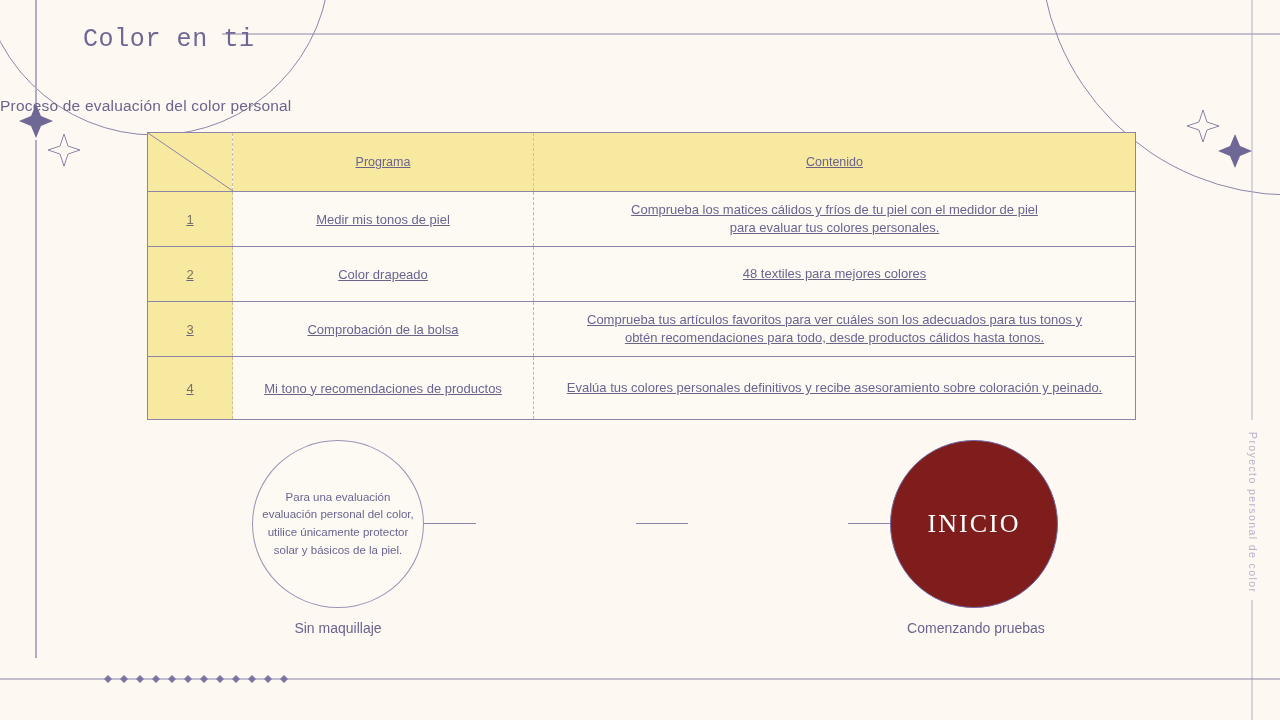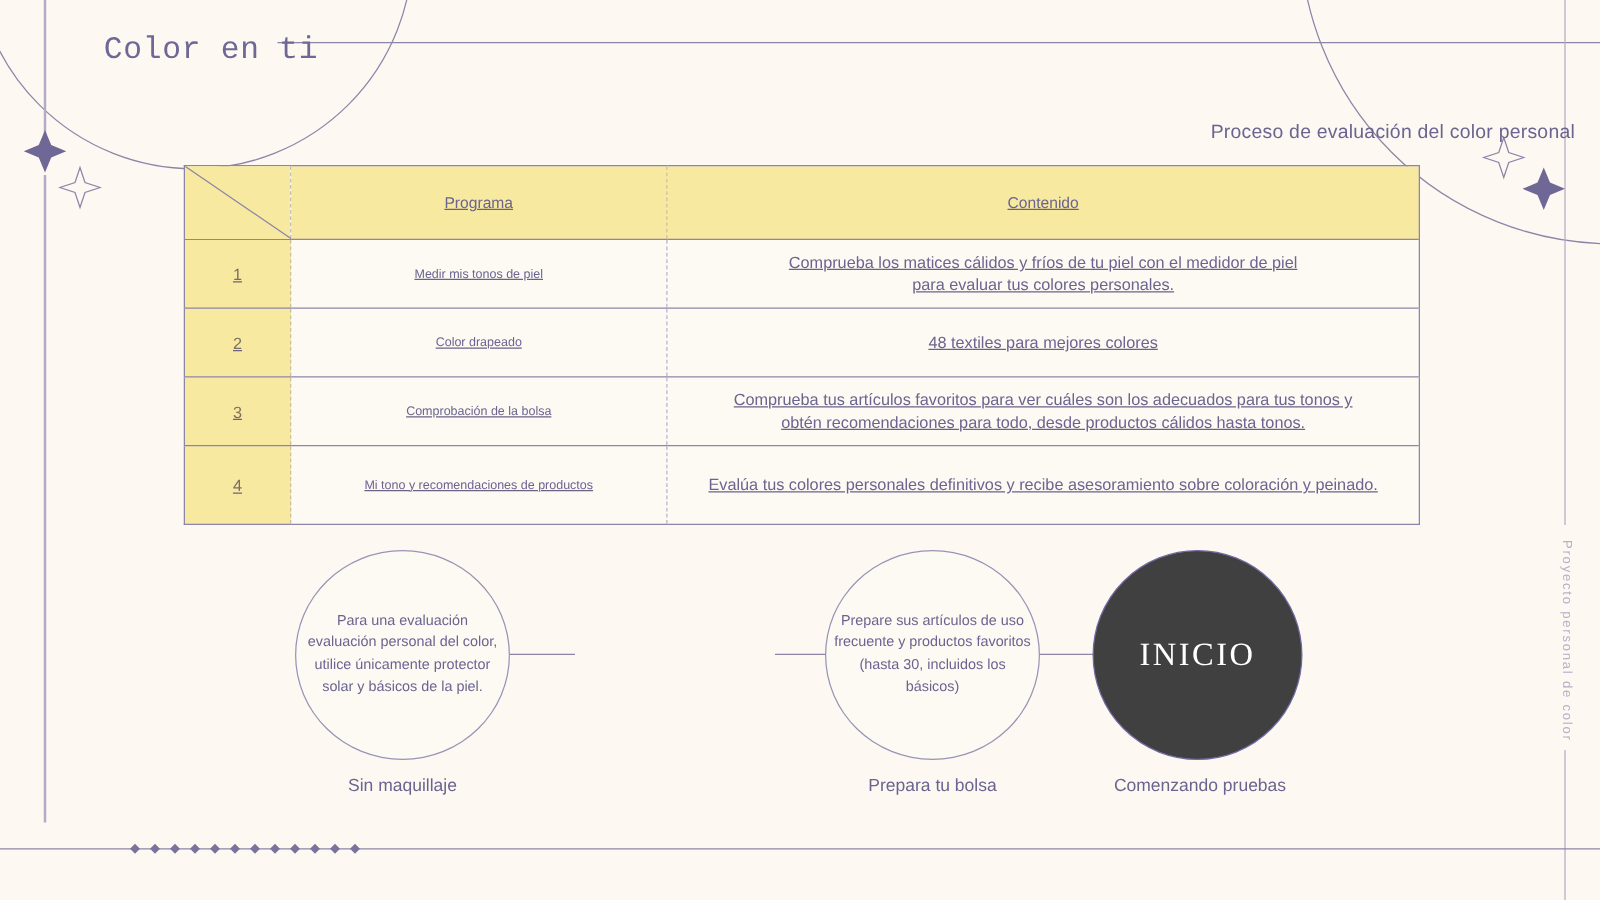--- a/index.html
+++ b/index.html
@@ -48,21 +48,21 @@
     text-align: center;
     font-size: 13px;
     line-height: 18px;
     color: #6d6682;
   }
   .section-title {
     position: absolute;
     left: 0;
     top: 97px;
     width: 1260px;
-    text-align: right;
+    text-align: left;
     font-size: 15.5px;
     color: #6b6490;
     letter-spacing: 0.2px;
   }
 
   
   .matrix {
     position: absolute;
     left: 147px;
     top: 132px;
@@ -107,21 +107,21 @@
     background: #f8e9a0;
     text-align: center;
     font-size: 13px;
     color: #7a7060;
     border-right: 1px dashed #c9c0a2;
     border-left: 1px solid #8d85a8;
     border-top: 1px solid #8d85a8;
   }
   .prog-cell {
     text-align: center;
-    font-size: 10px;
+    font-size: 13px;
     color: #6b6490;
     border-right: 1px dashed #b9b2cc;
     border-top: 1px solid #8d85a8;
     background: #fdfaf4;
   }
   .cont-cell {
     text-align: center;
     font-size: 13px;
     line-height: 18px;
     color: #6b6490;
@@ -136,21 +136,21 @@
     border-bottom: 1px solid #8d85a8;
   }
   .r1 td { height: 54px; }
   .r2 td { height: 54px; }
   .r3 td { height: 54px; }
   .r4 td { height: 62px; }
 
   
   .flow {
     position: absolute;
-    left: 236px;
+    left: 252px;
     top: 440px;
     width: 830px;
     height: 200px;
   }
   .node {
     position: absolute;
     top: 0;
     width: 172px;
     height: 168px;
   }
@@ -167,21 +167,21 @@
     padding: 0 6px;
   }
   .bubble p {
     margin: 0;
     text-align: center;
     font-size: 11.5px;
     line-height: 17.6px;
     color: #6b6490;
   }
   .bubble.filled {
-    background: #404040;
+    background: #7f1d1d;
     border-color: #716aa3;
     width: 168px;
     height: 168px;
   }
   .bubble.filled p {
     font-family: "Liberation Serif", serif;
     font-size: 26px;
     letter-spacing: 2px;
     color: #ffffff;
   }
@@ -318,26 +318,20 @@
     <div class="connector" style="left:596px; width:52px;"></div>
 
     <div class="node" style="left:0px;">
       <div class="bubble">
         <p>Para una evaluación evaluación personal del color, utilice únicamente protector solar y básicos de la piel.</p>
       </div>
       <div class="node-caption">Sin maquillaje</div>
     </div>
 
 
-    <div class="node" style="left:424px;">
-      <div class="bubble">
-        <p>Prepare sus artículos de uso frecuente y productos favoritos (hasta 30, incluidos los básicos)</p>
-      </div>
-      <div class="node-caption">Prepara tu bolsa</div>
-    </div>
 
     <div class="node" style="left:638px;">
       <div class="bubble filled">
         <p>INICIO</p>
       </div>
       <div class="node-caption">Comenzando pruebas</div>
     </div>
   </div>
 
   <div class="rail-text">Proyecto personal de color</div>

